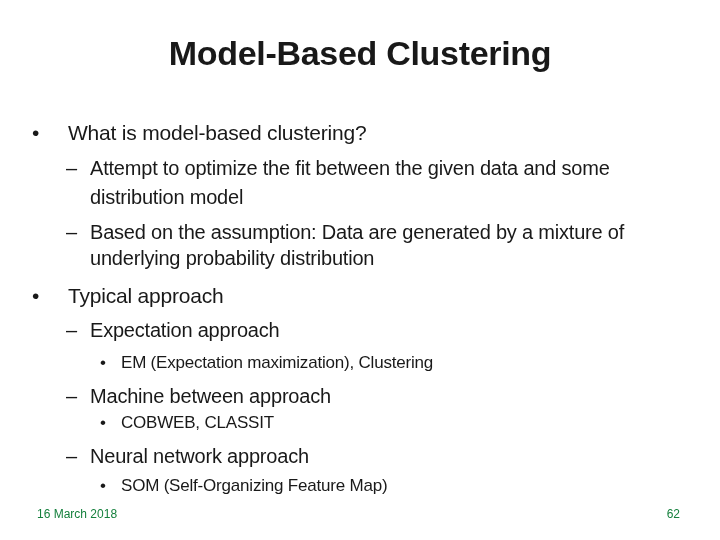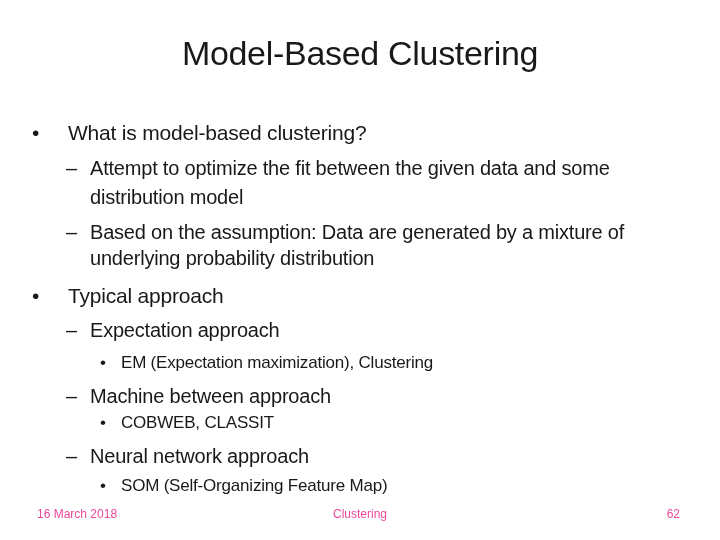--- a/index.html
+++ b/index.html
@@ -17,21 +17,21 @@
     color: #191919;
   }
   .title {
     position: absolute;
     top: 30px;
     left: 0;
     width: 720px;
     text-align: center;
     font-size: 34px;
     line-height: 46px;
-    font-weight: 400;
+    font-weight: 700;
     letter-spacing: -0.3px;
     color: #191919;
     white-space: nowrap;
   }
   .body {
     position: absolute;
     top: 0;
     left: 0;
     width: 720px;
     height: 540px;
@@ -54,21 +54,21 @@
 
   .lv3 { font-size: 17px; line-height: 21px; }
   .lv3 .marker { left: 100px; }
   .lv3 .txt    { left: 121px; }
 
   .footer-item {
     position: absolute;
     top: 507px;
     font-size: 12px;
     line-height: 15px;
-    color: #ec4899;
+    color: #15803d;
     letter-spacing: 0;
   }
   .footer-date   { left: 37px; }
   .footer-center { left: 0; width: 720px; text-align: center; }
   .footer-page   { right: 40px; text-align: left; }
 </style>
 </head>
 <body>
 
 <div class="slide">
@@ -117,15 +117,14 @@
       <div class="line lv2" style="top: 444px;">
         <span class="marker">–</span>
         <span class="txt">Neural network approach</span>
       </div>
       <div class="line lv3" style="top: 475px;">
         <span class="marker">•</span>
         <span class="txt">SOM (Self-Organizing Feature Map)</span>
       </div>
     </div>
   <div class="footer-item footer-date">16 March 2018</div>
-  <div class="footer-item footer-center">Clustering</div>
   <div class="footer-item footer-page">62</div>
 </div>
 
 </body></html>

